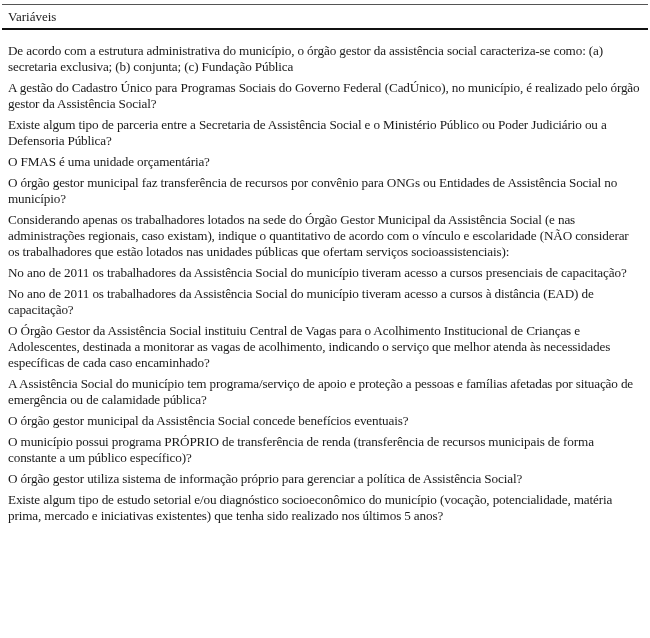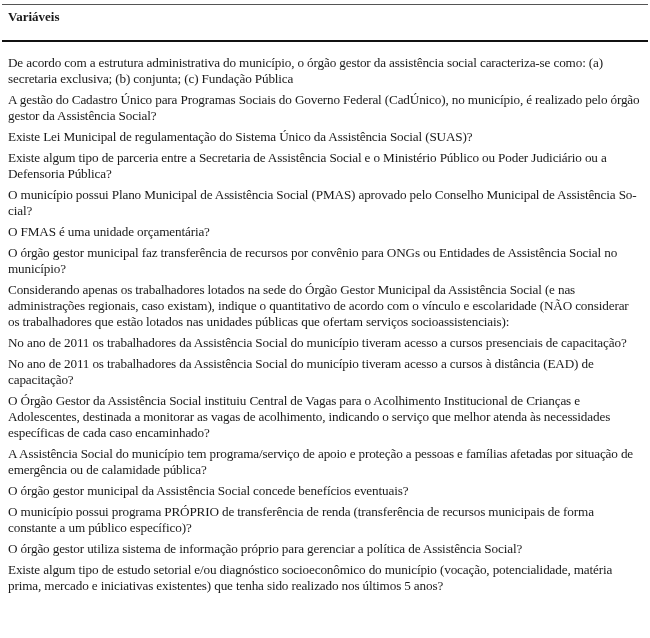--- a/index.html
+++ b/index.html
@@ -1,36 +1,34 @@
 <!DOCTYPE html>
 <html><head>
 <meta charset="utf-8">
 <style>
   html, body { margin: 0; padding: 0; background: #ffffff; }
   body { width: 650px; height: 638px; overflow: hidden; font-family: "Liberation Serif", "DejaVu Serif", serif; color: #1a1a1a; }
   .table { position: relative; width: 646px; margin-left: 2px; }
   .top-rule { height: 0; border-top: 1.5px solid #555; margin-top: 4px; }
-  .header { font-weight: bold; font-size: 13px; padding: 4px 6px 16px 6px; line-height: 15px; }
+  .header { font-weight: normal; font-size: 13px; padding: 4px 6px 4px 6px; line-height: 15px; }
   .head-rule { height: 0; border-top: 2px solid #111; }
   .rows { padding-top: 12px; }
   .row { font-size: 13.2px; line-height: 16px; padding: 1px 6px 4px 6px; letter-spacing: -0.15px; }
 </style>
 </head>
 <body>
 
 <div class="table">
   <div class="top-rule"></div>
   <div class="header">Variáveis</div>
   <div class="head-rule"></div>
   <div class="rows">
     <div class="row">De acordo com a estrutura administrativa do município, o órgão gestor da assistência social caracteriza-se como: (a) secretaria exclusiva; (b) conjunta; (c) Fundação Pública</div>
     <div class="row">A gestão do Cadastro Único para Programas Sociais do Governo Federal (CadÚnico), no município, é realizado pelo órgão gestor da Assistência Social?</div>
-    <div class="row">Existe Lei Municipal de regulamentação do Sistema Único da Assistência Social (SUAS)?</div>
     <div class="row">Existe algum tipo de parceria entre a Secretaria de Assistência Social e o Ministério Público ou Poder Judiciário ou a Defensoria Pública?</div>
-    <div class="row">O município possui Plano Municipal de Assistência Social (PMAS) aprovado pelo Conselho Municipal de Assistência So-cial?</div>
     <div class="row">O FMAS é uma unidade orçamentária?</div>
     <div class="row">O órgão gestor municipal faz transferência de recursos por convênio para ONGs ou Entidades de Assistência Social no município?</div>
     <div class="row">Considerando apenas os trabalhadores lotados na sede do Órgão Gestor Municipal da Assistência Social (e nas administrações regionais, caso existam), indique o quantitativo de acordo com o vínculo e escolaridade (NÃO considerar os trabalhadores que estão lotados nas unidades públicas que ofertam serviços socioassistenciais):</div>
     <div class="row">No ano de 2011 os trabalhadores da Assistência Social do município tiveram acesso a cursos presenciais de capacitação?</div>
     <div class="row">No ano de 2011 os trabalhadores da Assistência Social do município tiveram acesso a cursos à distância (EAD) de capacitação?</div>
     <div class="row">O Órgão Gestor da Assistência Social instituiu Central de Vagas para o Acolhimento Institucional de Crianças e Adolescentes, destinada a monitorar as vagas de acolhimento, indicando o serviço que melhor atenda às necessidades específicas de cada caso encaminhado?</div>
     <div class="row">A Assistência Social do município tem programa/serviço de apoio e proteção a pessoas e famílias afetadas por situação de emergência ou de calamidade pública?</div>
     <div class="row">O órgão gestor municipal da Assistência Social concede benefícios eventuais?</div>
     <div class="row">O município possui programa PRÓPRIO de transferência de renda (transferência de recursos municipais de forma constante a um público específico)?</div>
     <div class="row">O órgão gestor utiliza sistema de informação próprio para gerenciar a política de Assistência Social?</div>

